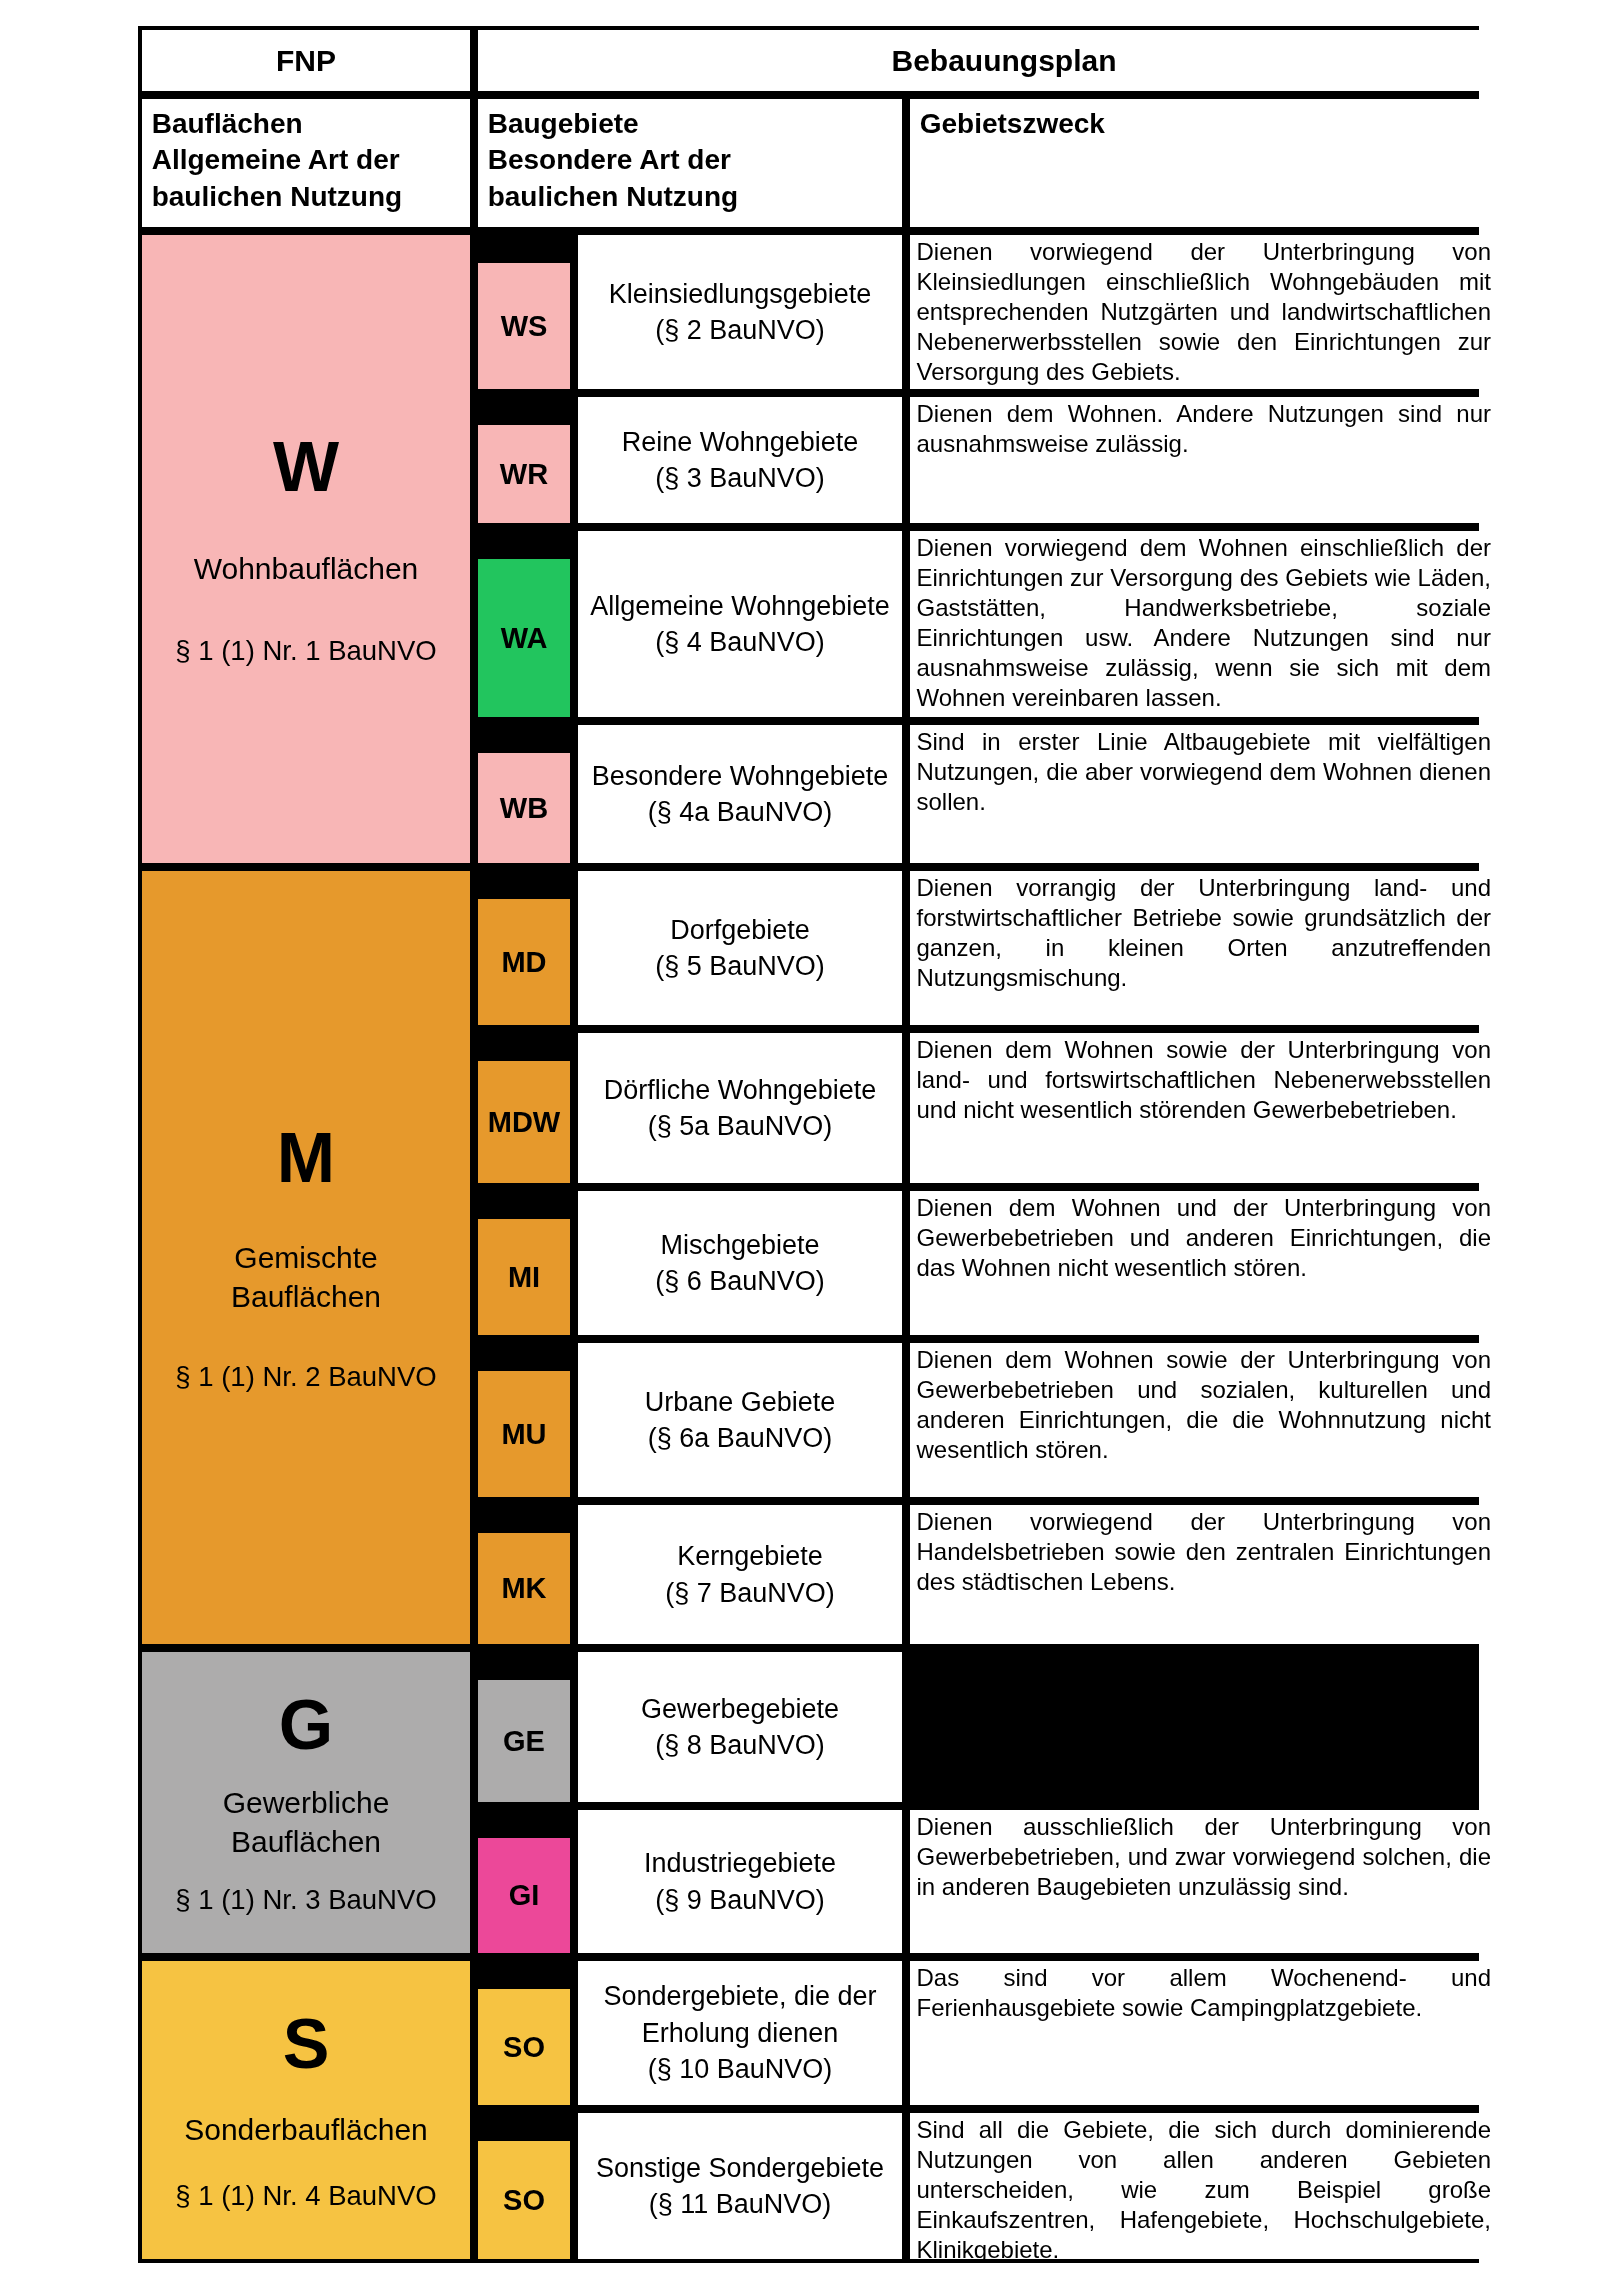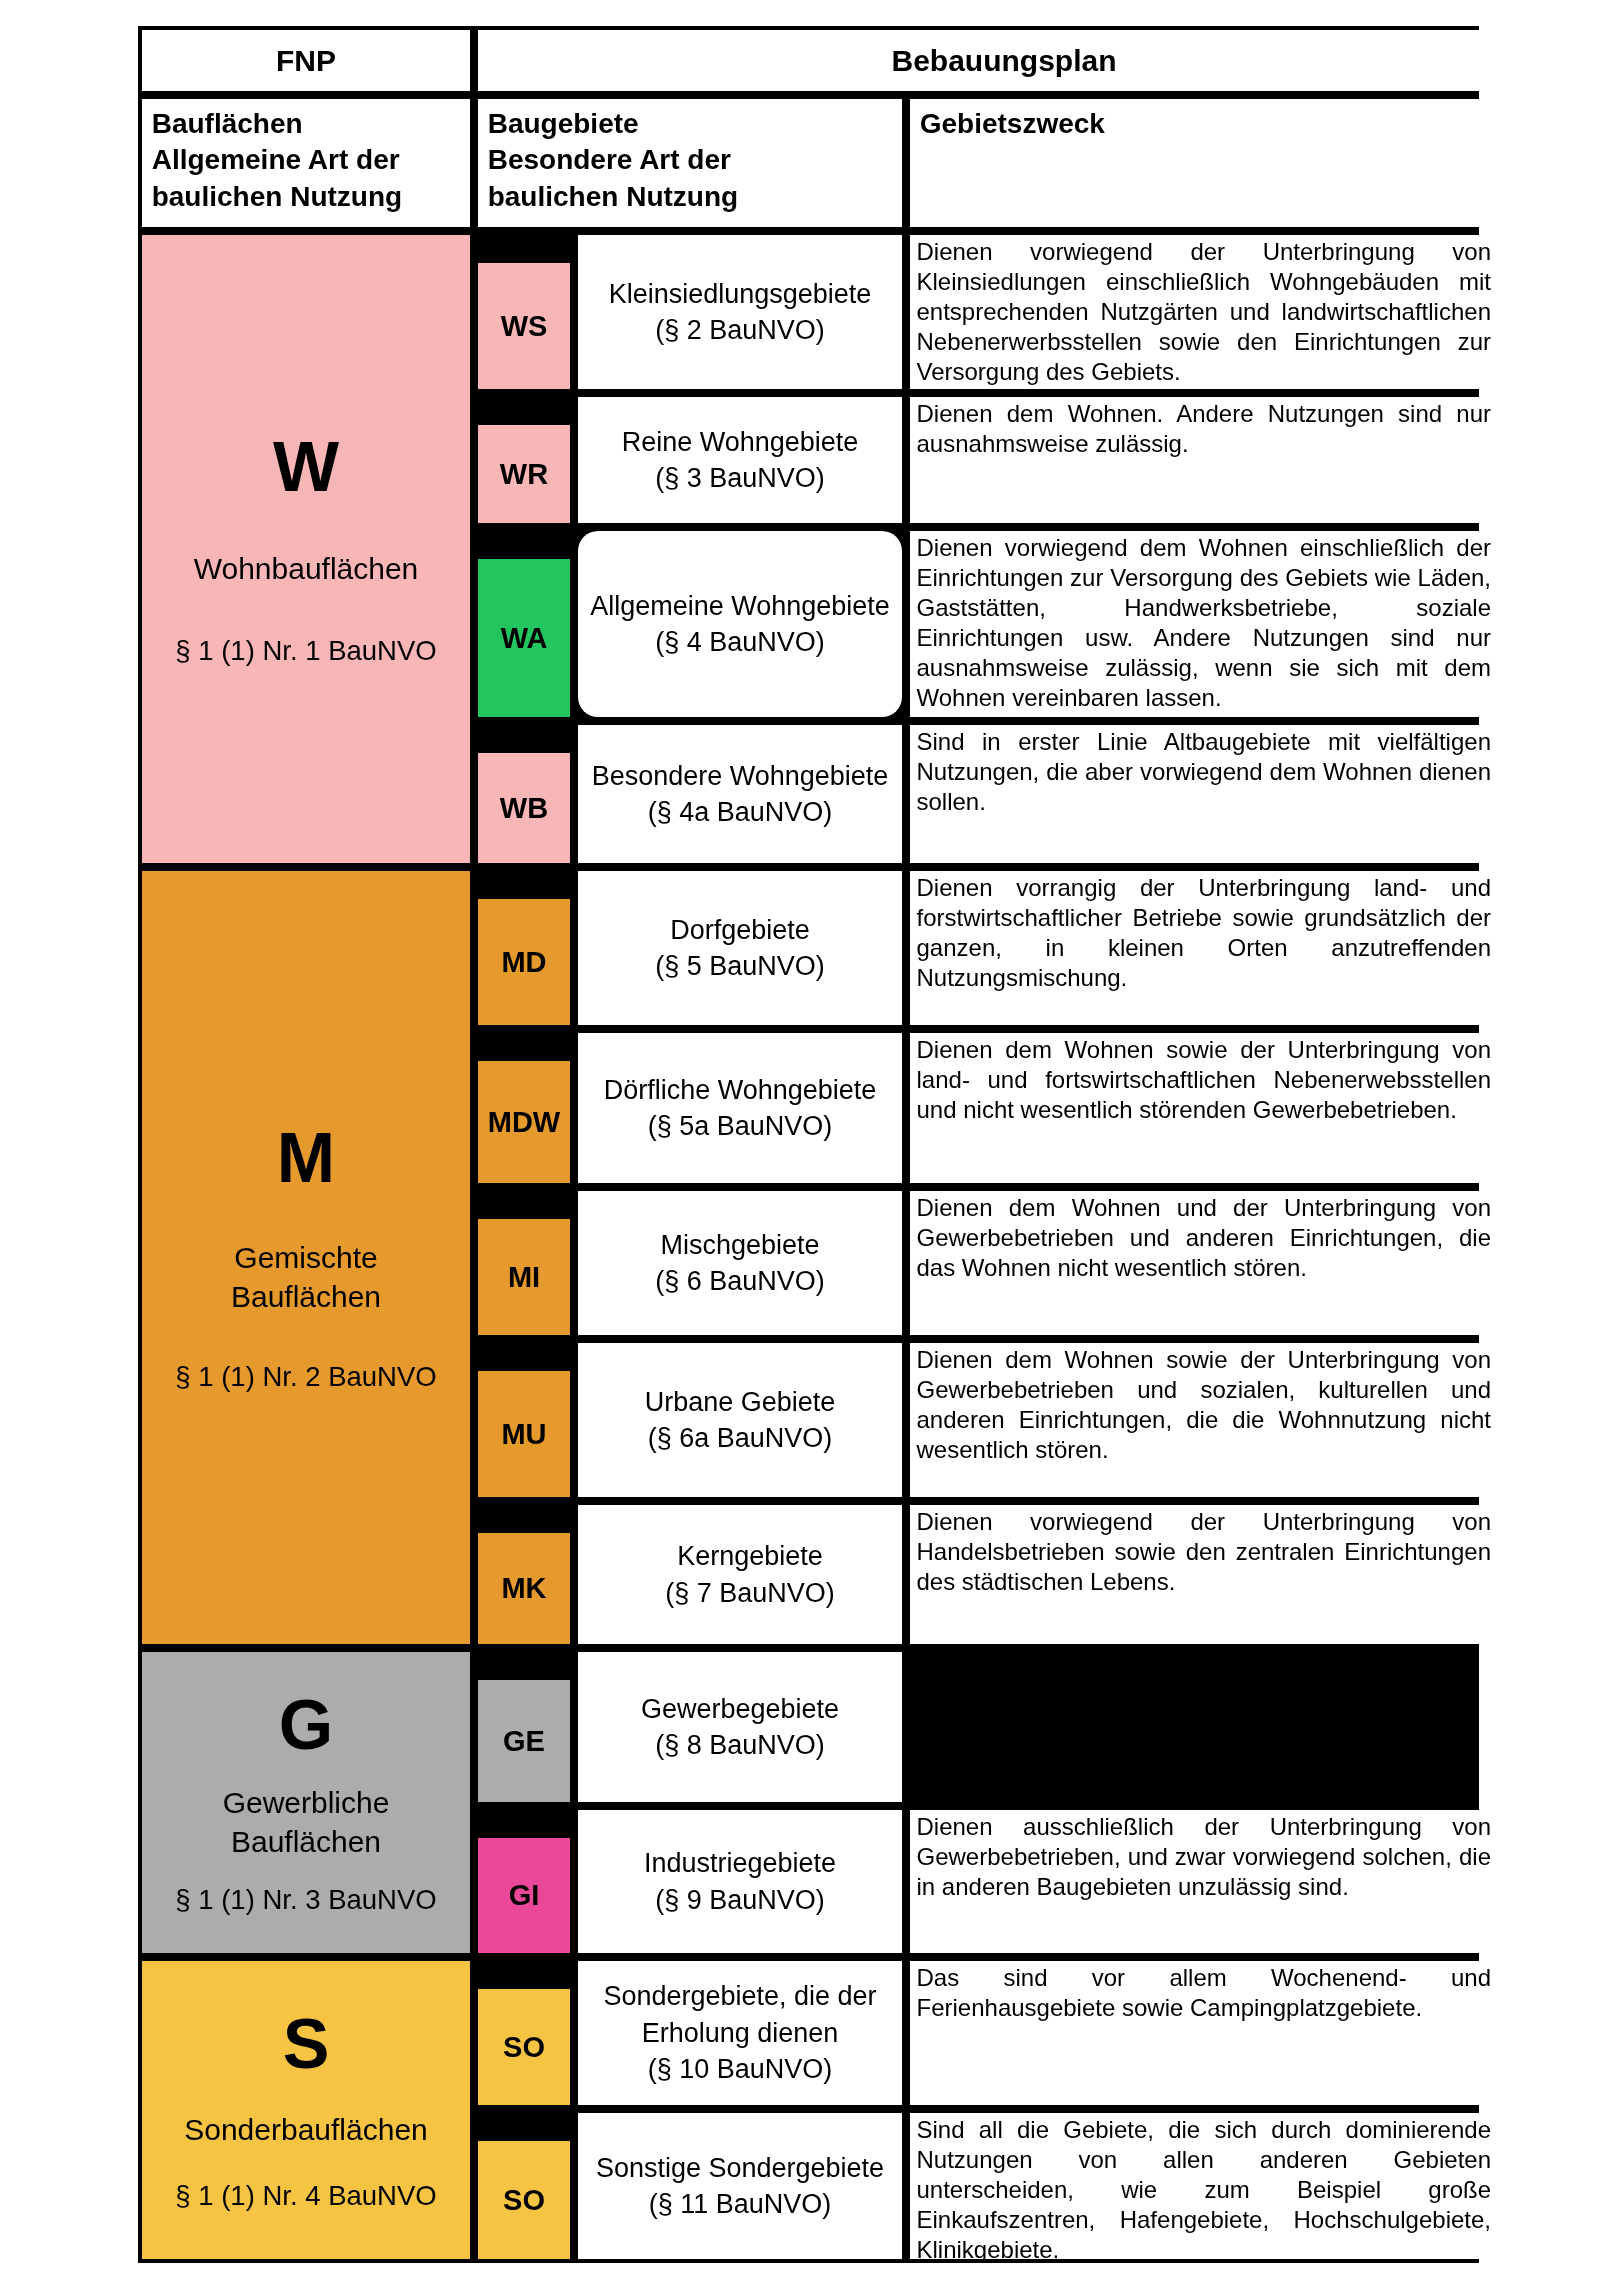--- a/index.html
+++ b/index.html
@@ -56,21 +56,21 @@
   <div class="cell gname" style="grid-row:3;grid-column:3;">Kleinsiedlungsgebiete
 (§ 2 BauNVO)</div>
   <div class="cell zweck" style="grid-row:3;grid-column:4;">Dienen vorwiegend der Unterbringung von Kleinsiedlungen einschließlich Wohngebäuden mit entsprechenden Nutzgärten und landwirtschaftlichen Nebenerwerbsstellen sowie den Einrichtungen zur Versorgung des Gebiets.</div>
 
   <div class="cell code" style="grid-area: 4 / 2; background: rgb(248, 182, 182);">WR</div>
   <div class="cell gname" style="grid-row:4;grid-column:3;">Reine Wohngebiete
 (§ 3 BauNVO)</div>
   <div class="cell zweck" style="grid-row:4;grid-column:4;">Dienen dem Wohnen. Andere Nutzungen sind nur ausnahmsweise zulässig.</div>
 
   <div class="cell code" style="grid-area: 5 / 2; background: #22c55e;">WA</div>
-  <div class="cell gname" style="grid-row:5;grid-column:3;border-radius:20px;">Allgemeine Wohngebiete
+  <div class="cell gname" style="grid-row:5;grid-column:3;">Allgemeine Wohngebiete
 (§ 4 BauNVO)</div>
   <div class="cell zweck" style="grid-row:5;grid-column:4;">Dienen vorwiegend dem Wohnen einschließlich der Einrichtungen zur Versorgung des Gebiets wie Läden, Gaststätten, Handwerksbetriebe, soziale Einrichtungen usw. Andere Nutzungen sind nur ausnahmsweise zulässig, wenn sie sich mit dem Wohnen vereinbaren lassen.</div>
 
   <div class="cell code" style="grid-area: 6 / 2; background: rgb(248, 182, 182);">WB</div>
   <div class="cell gname" style="grid-row:6;grid-column:3;">Besondere Wohngebiete
 (§ 4a BauNVO)</div>
   <div class="cell zweck" style="grid-row:6;grid-column:4;">Sind in erster Linie Altbaugebiete mit vielfältigen Nutzungen, die aber vorwiegend dem Wohnen dienen sollen.</div>
 
   <div class="cell section gap-m" style="grid-area: 7 / 1 / span 5; background: rgb(230, 153, 44);">
     <div class="letter">M</div>

